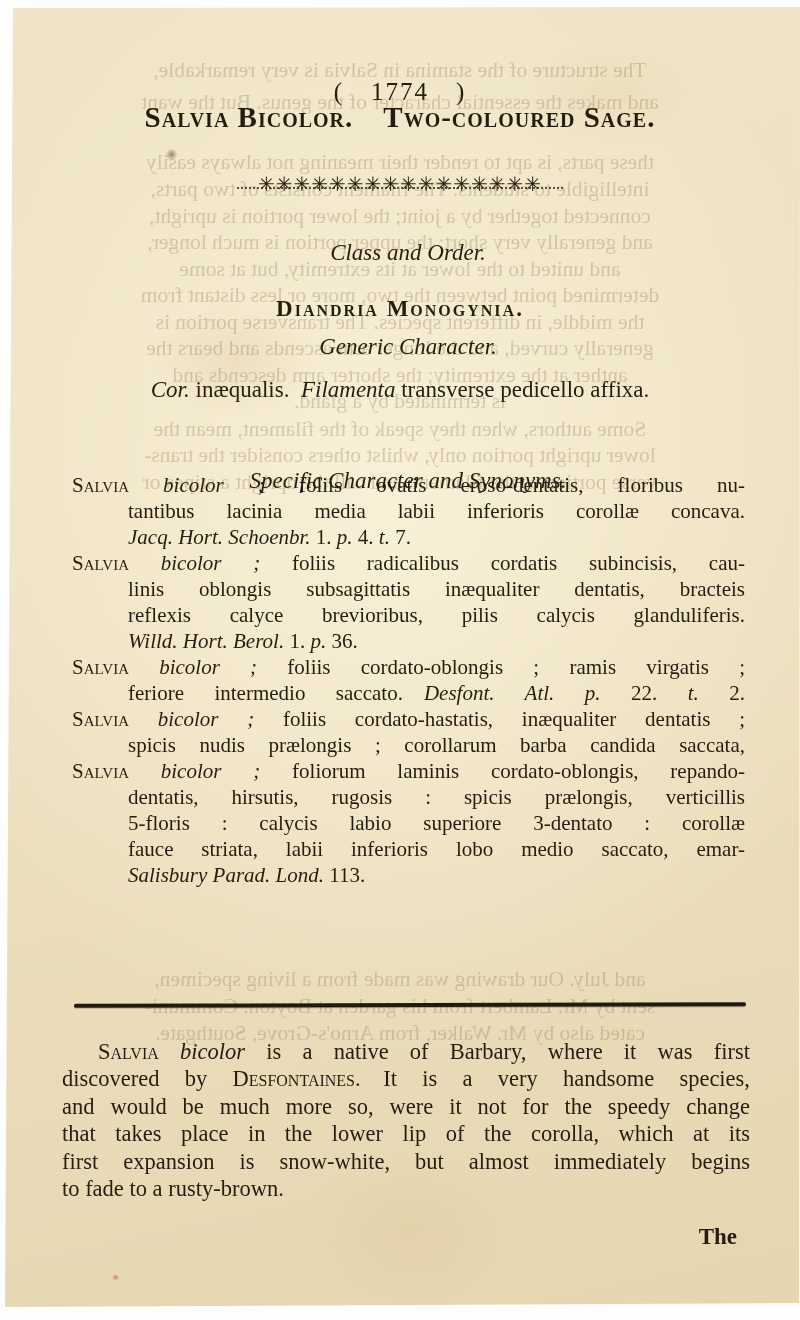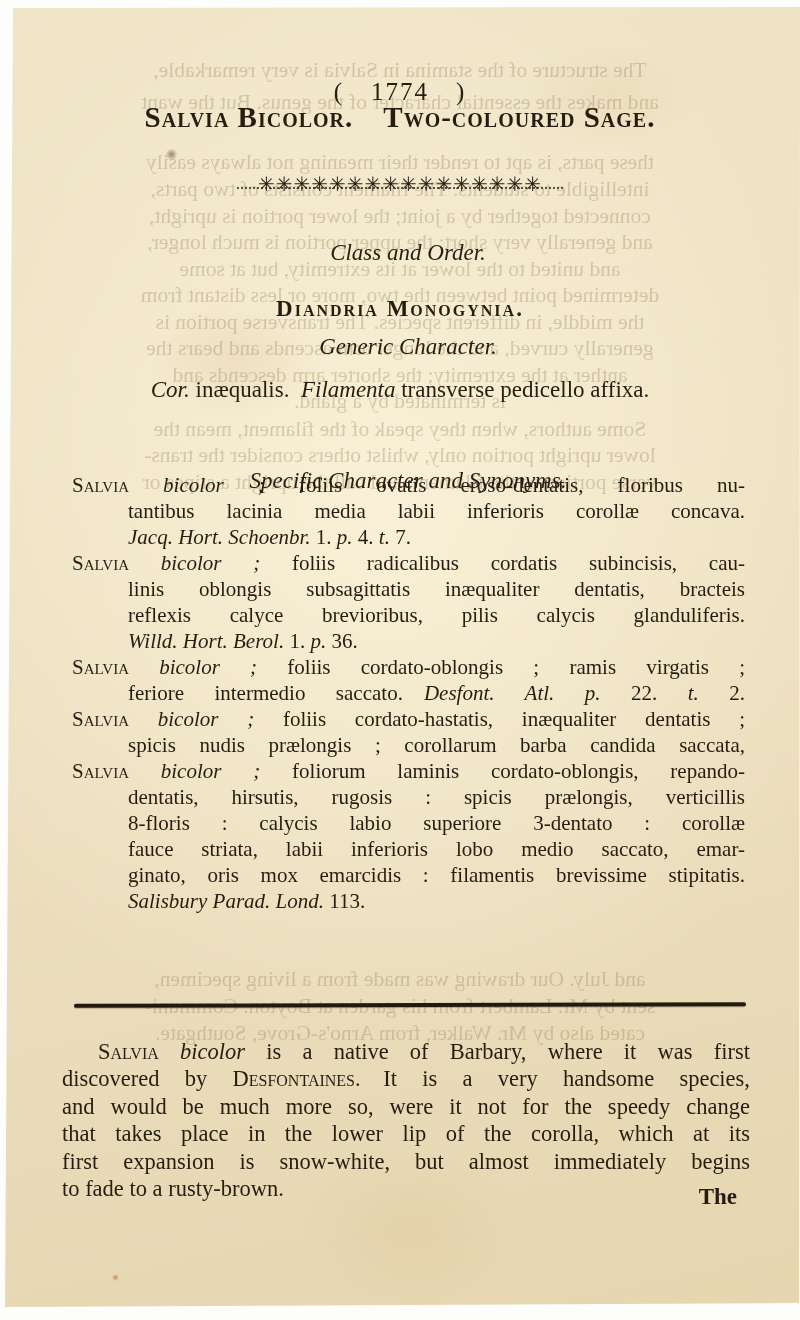--- a/index.html
+++ b/index.html
@@ -81,21 +81,21 @@
   .line.fi    { text-indent:36px; }
 
   
   #rule {
     position:absolute; left:74px; top:1003px; width:672px; height:4px;
     background:#231a0e; border-radius:2px / 50%;
     transform:rotate(-.15deg);
     box-shadow:0 1px 0 rgba(35,26,14,.25);
   }
   #catchword {
-    position:absolute; top:1184px; right:63px;
+    position:absolute; top:1224px; right:63px;
     font-size:23px; font-weight:700;
   }
 </style>
 </head>
 <body>
 
 <div id="paper"></div>
 <div class="stain" id="stain-1"></div>
 <div class="stain" id="stain-2"></div>
 <div class="stain" id="stain-3"></div>
@@ -147,23 +147,22 @@
     <div class="line just"><span class="s-sc">Salvia </span><span class="s-i">bicolor ;</span><span class="s-r"> foliis radicalibus cordatis subincisis, cau-</span></div>
     <div class="line ind just"><span class="s-r">linis oblongis subsagittatis inæqualiter dentatis, bracteis</span></div>
     <div class="line ind just"><span class="s-r">reflexis calyce brevioribus, pilis calycis glanduliferis.</span></div>
     <div class="line ind"><span class="s-i">Willd. Hort. Berol.</span><span class="s-r"> 1. </span><span class="s-i">p.</span><span class="s-r"> 36.</span></div>
     <div class="line just"><span class="s-sc">Salvia </span><span class="s-i">bicolor ;</span><span class="s-r"> foliis cordato-oblongis ; ramis virgatis ;</span></div>
     <div class="line ind just"><span class="s-r">feriore intermedio saccato. </span><span class="s-i">Desfont. Atl. p.</span><span class="s-r"> 22. </span><span class="s-i">t.</span><span class="s-r"> 2.</span></div>
     <div class="line just"><span class="s-sc">Salvia </span><span class="s-i">bicolor ;</span><span class="s-r"> foliis cordato-hastatis, inæqualiter dentatis ;</span></div>
     <div class="line ind just"><span class="s-r">spicis nudis prælongis ; corollarum barba candida saccata,</span></div>
     <div class="line just"><span class="s-sc">Salvia </span><span class="s-i">bicolor ;</span><span class="s-r"> foliorum laminis cordato-oblongis, repando-</span></div>
     <div class="line ind just"><span class="s-r">dentatis, hirsutis, rugosis : spicis prælongis, verticillis</span></div>
-    <div class="line ind just"><span class="s-r">8-floris : calycis labio superiore 3-dentato : corollæ</span></div>
+    <div class="line ind just"><span class="s-r">5-floris : calycis labio superiore 3-dentato : corollæ</span></div>
     <div class="line ind just"><span class="s-r">fauce striata, labii inferioris lobo medio saccato, emar-</span></div>
-    <div class="line ind just"><span class="s-r">ginato, oris mox emarcidis : filamentis brevissime stipitatis.</span></div>
     <div class="line ind"><span class="s-i">Salisbury Parad. Lond.</span><span class="s-r"> 113.</span></div>
   </div>
 
 <div id="rule"></div>
 
 <div id="description">
     <div class="line just fi"><span class="s-sc">Salvia </span><span class="s-i">bicolor</span><span class="s-r"> is a native of Barbary, where it was first</span></div>
     <div class="line just"><span class="s-r">discovered by </span><span class="s-sc">Desfontaines</span><span class="s-r">. It is a very handsome species,</span></div>
     <div class="line just"><span class="s-r">and would be much more so, were it not for the speedy change</span></div>
     <div class="line just"><span class="s-r">that takes place in the lower lip of the corolla, which at its</span></div>

